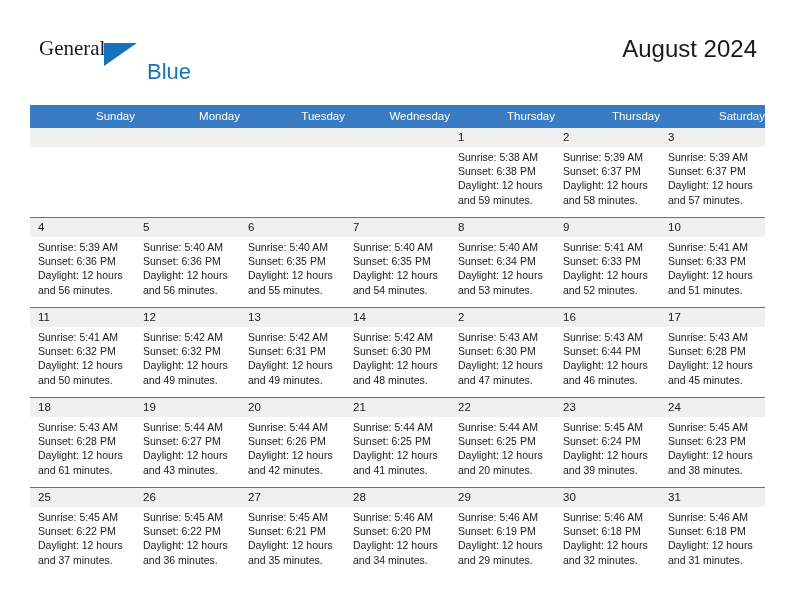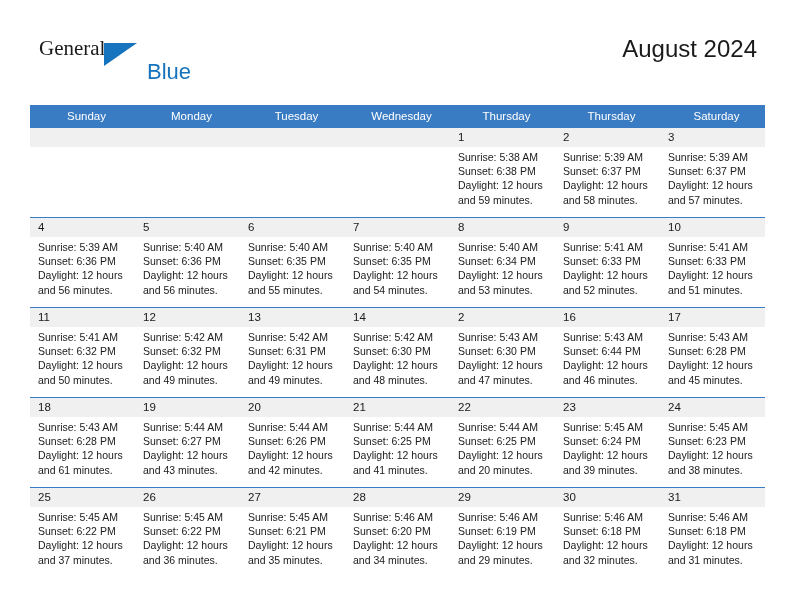--- a/index.html
+++ b/index.html
@@ -90,21 +90,21 @@
     top: 105px;
     width: 735px;
     border-collapse: collapse;
     table-layout: fixed;
   }
   .calendar th {
     background: #3a7cc4;
     color: #ffffff;
     font-size: 11.5px;
     font-weight: normal;
-    text-align: center;
+    text-align: right;
     padding: 5px 0 5px 8px;
     height: 18px;
     border: none;
     box-sizing: border-box;
   }
   .calendar td {
     vertical-align: top;
     padding: 0;
     border: none;
     width: 105px;

